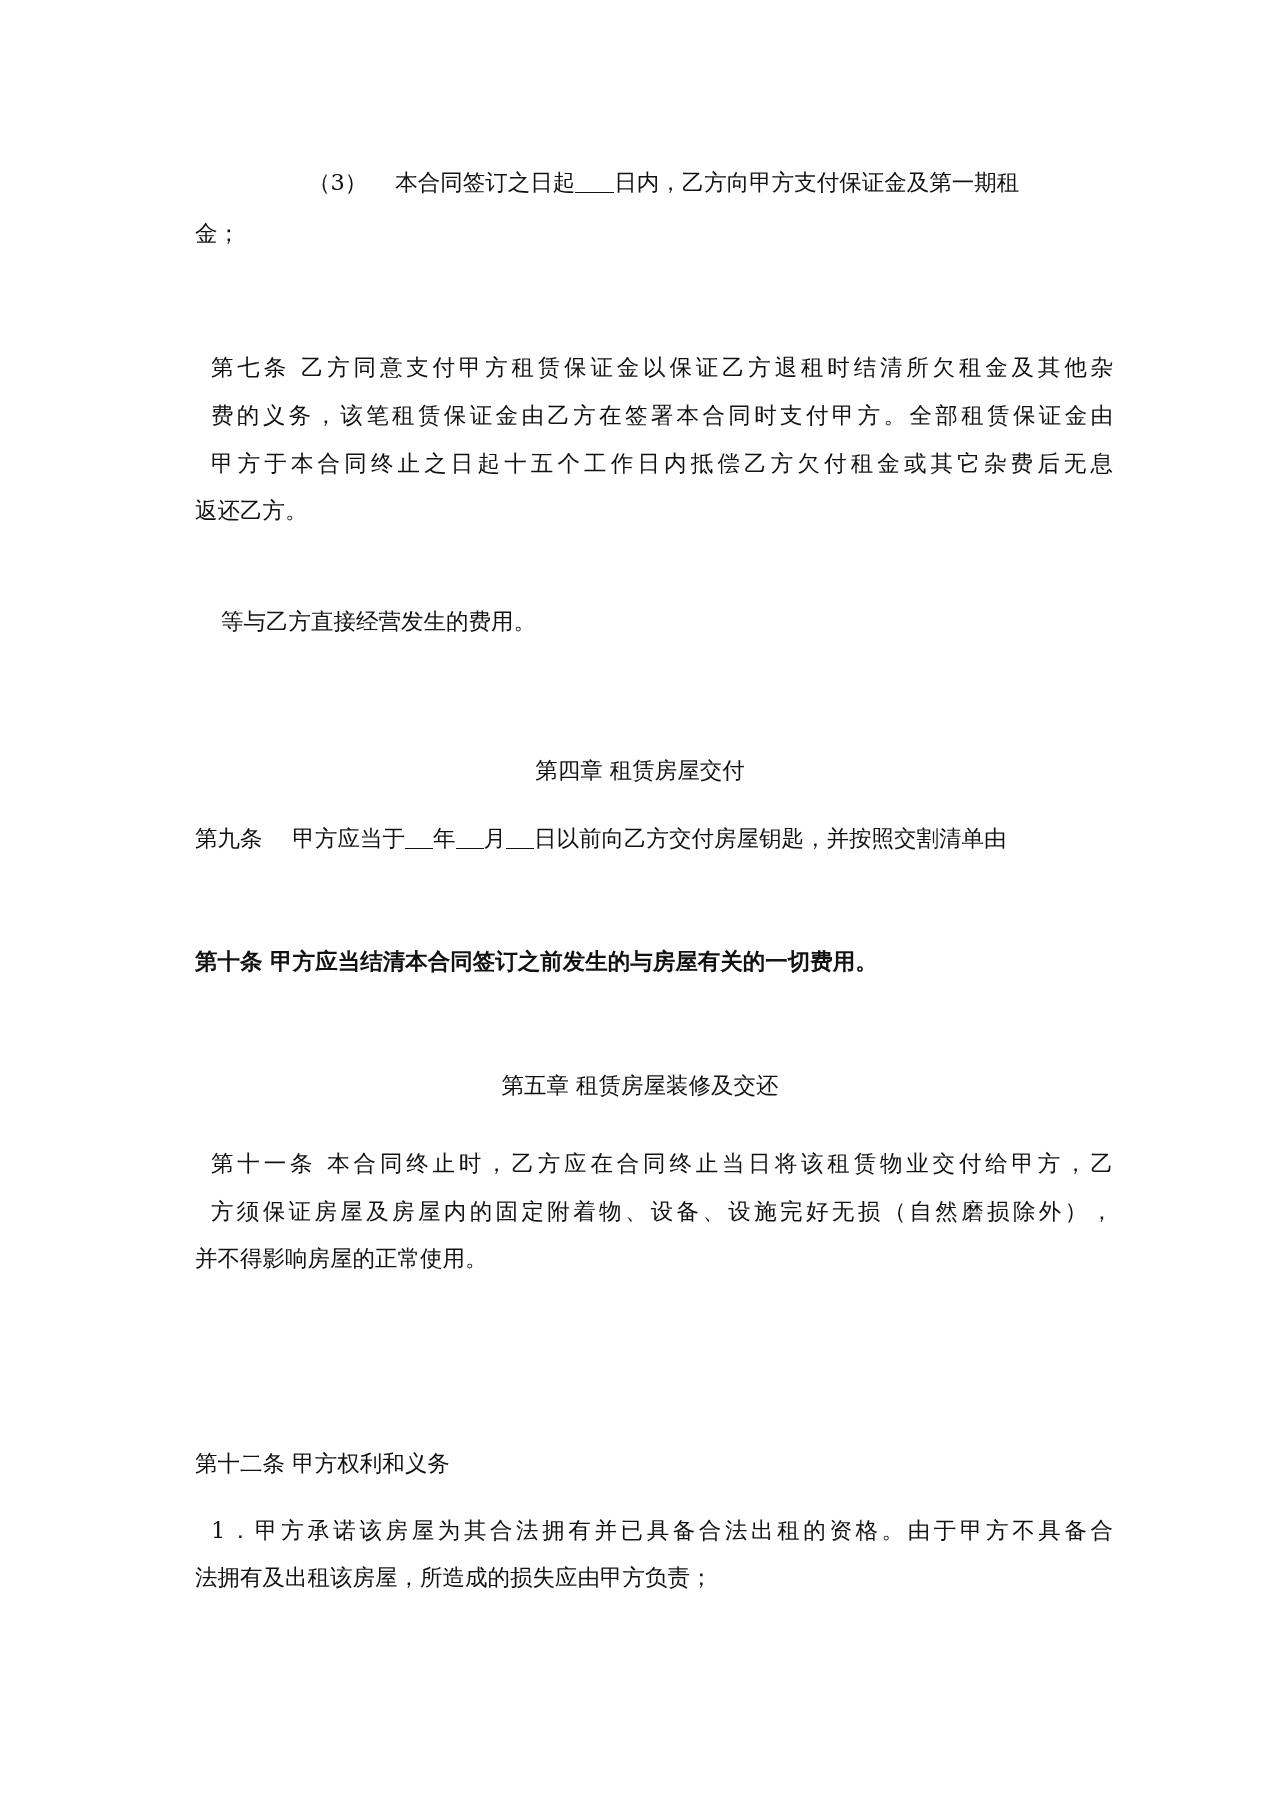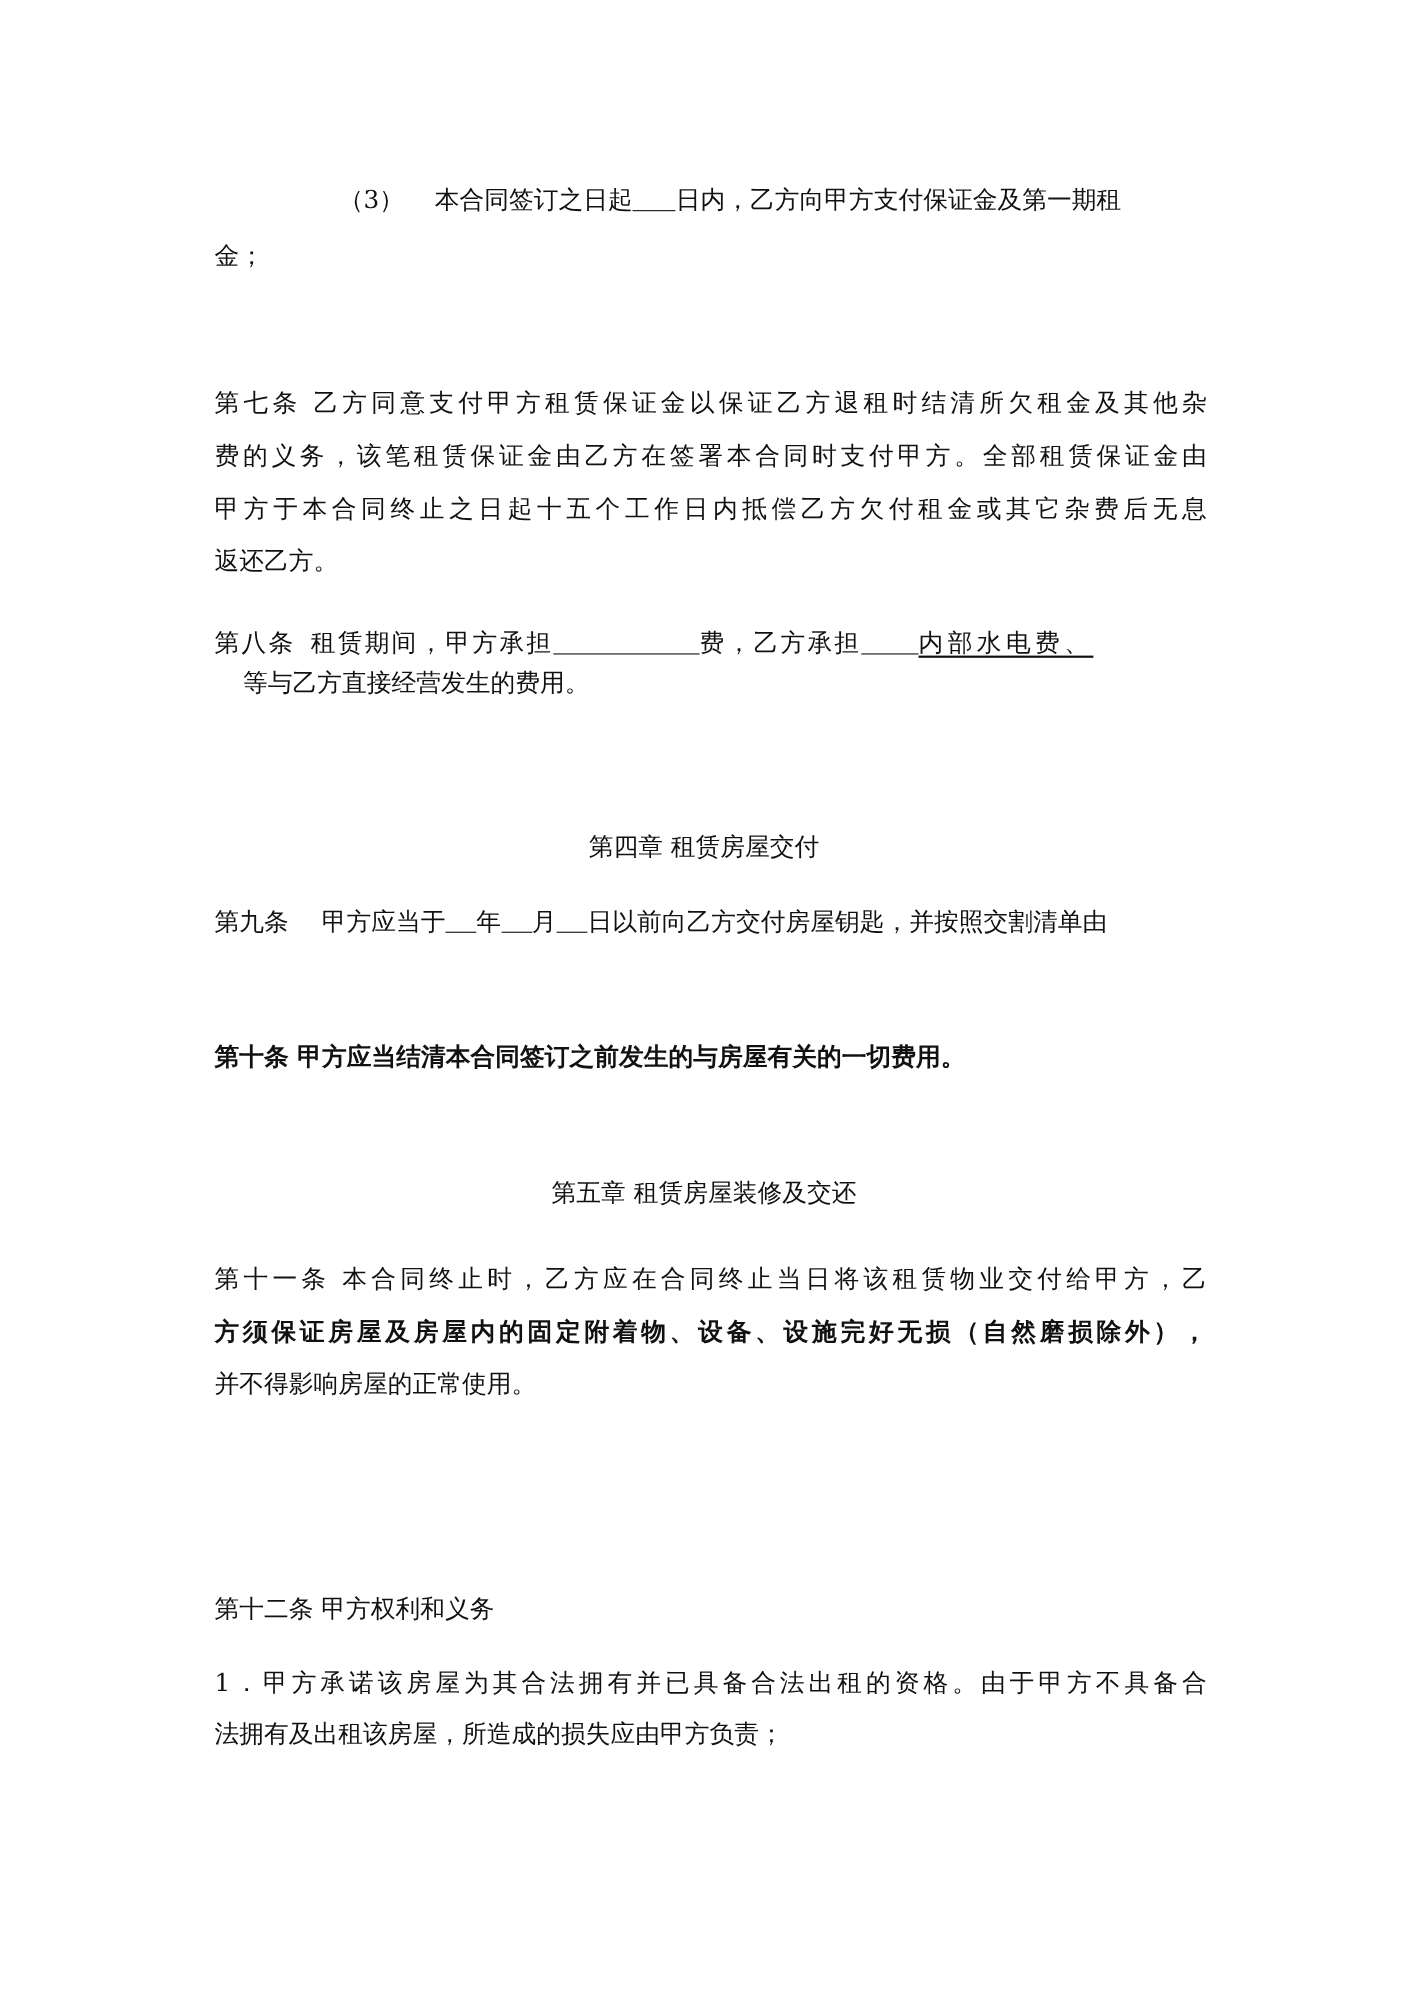--- a/index.html
+++ b/index.html
@@ -28,20 +28,21 @@
       width: 902px;
       height: 34px;
       line-height: 34px;
       font-size: 22.5px;
       white-space: nowrap;
       overflow: visible;
     }
     .justify {
       text-align: justify;
       text-align-last: justify;
+      margin-left: 16px;
     }
     .center {
       left: 0;
       width: 1280px;
       text-align: center;
     }
     .blank {
       display: inline-block;
       border-bottom: 1.5px solid #111111;
       height: 24px;
@@ -62,37 +63,34 @@
   <div class="line" style="top:165px; left:195px; width:902px;">
     <span class="gap" style="width:113px;"></span><span>（3）</span><span class="gap" style="width:28px;"></span><span>本合同签订之日起</span><span class="blank" style="width:39px;"></span><span>日内，乙方向甲方支付保证金及第一期租</span>
   </div>
   <div class="line" style="top:216px;">金；</div>
 
   <div class="line justify" style="top:350px;">第七条 乙方同意支付甲方租赁保证金以保证乙方退租时结清所欠租金及其他杂</div>
   <div class="line justify" style="top:398px;">费的义务，该笔租赁保证金由乙方在签署本合同时支付甲方。全部租赁保证金由</div>
   <div class="line justify" style="top:446px;">甲方于本合同终止之日起十五个工作日内抵偿乙方欠付租金或其它杂费后无息</div>
   <div class="line" style="top:493px;">返还乙方。</div>
 
-  <div class="line" style="top:568px; letter-spacing:2px;">
-    <span>第八条</span><span class="gap" style="width:14px;"></span><span>租赁期间，甲方承担</span><span class="blank" style="width:133px;"></span><span>费，乙方承担</span><span class="blank" style="width:52px;"></span><span class="ul-text" style="letter-spacing:4px;">内部水电费、</span>
-  </div>
   <div class="line" style="top:604px; left:221px;">等与乙方直接经营发生的费用。</div>
 
   <div class="line center" style="top:753px;">第四章  租赁房屋交付</div>
 
   <div class="line" style="top:821px;">
     <span>第九条</span><span class="gap" style="width:30px;"></span><span>甲方应当于</span><span class="blank" style="width:28px;"></span><span>年</span><span class="blank" style="width:28px;"></span><span>月</span><span class="blank" style="width:28px;"></span><span>日以前向乙方交付房屋钥匙，并按照交割清单由</span>
   </div>
 
   <div class="line" style="top:944px;font-weight:bold;">第十条 甲方应当结清本合同签订之前发生的与房屋有关的一切费用。</div>
 
   <div class="line center" style="top:1068px;">第五章  租赁房屋装修及交还</div>
 
   <div class="line justify" style="top:1146px;">第十一条 本合同终止时，乙方应在合同终止当日将该租赁物业交付给甲方，乙</div>
-  <div class="line justify" style="top:1194px;font-weight:bold;">方须保证房屋及房屋内的固定附着物、设备、设施完好无损（自然磨损除外），</div>
+  <div class="line justify" style="top:1194px;">方须保证房屋及房屋内的固定附着物、设备、设施完好无损（自然磨损除外），</div>
   <div class="line" style="top:1241px;">并不得影响房屋的正常使用。</div>
 
 
   <div class="line" style="top:1446px;">第十二条 甲方权利和义务</div>
   <div class="line justify" style="top:1513px;">1．甲方承诺该房屋为其合法拥有并已具备合法出租的资格。由于甲方不具备合</div>
   <div class="line" style="top:1560px;">法拥有及出租该房屋，所造成的损失应由甲方负责；</div>
 
 </div>
 
 </body></html>

